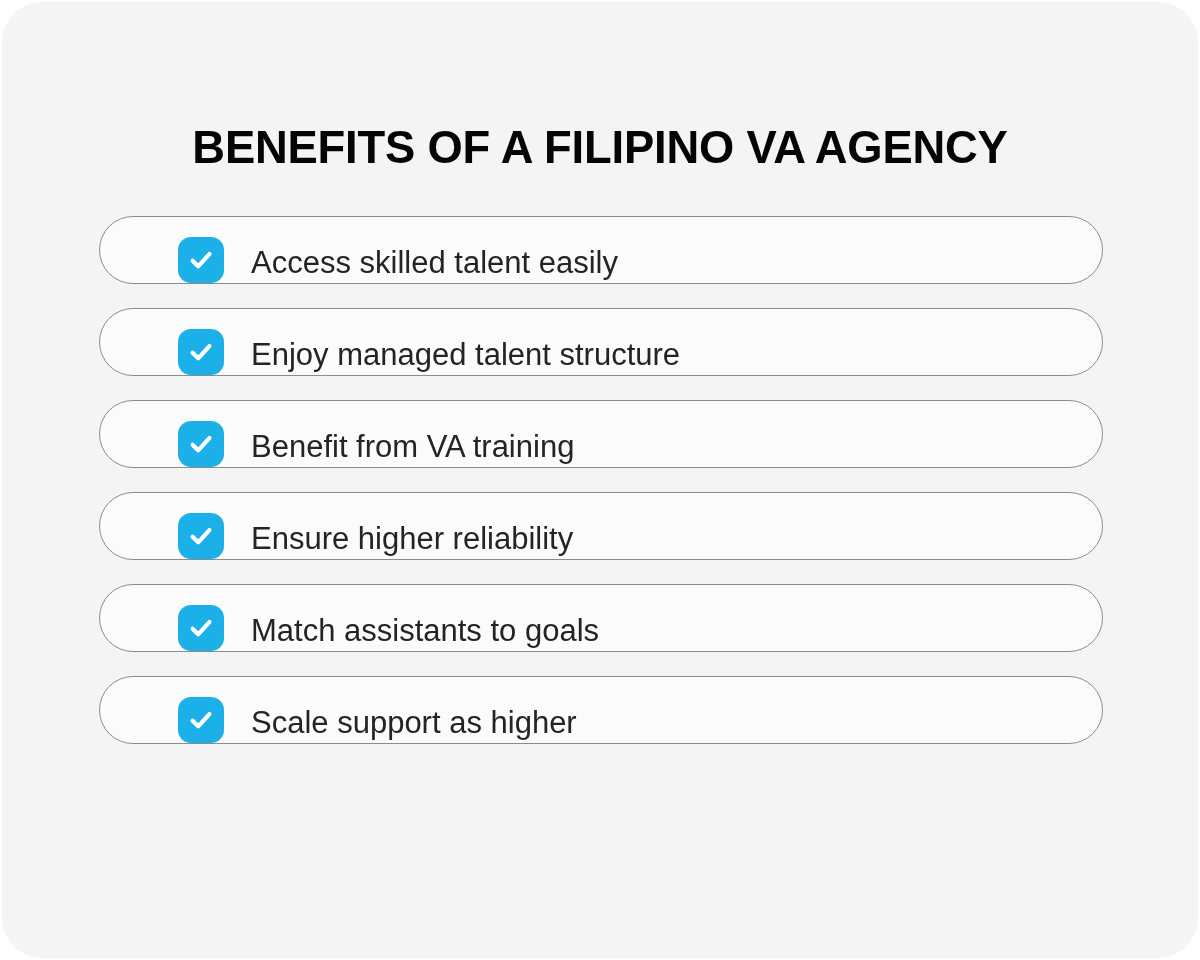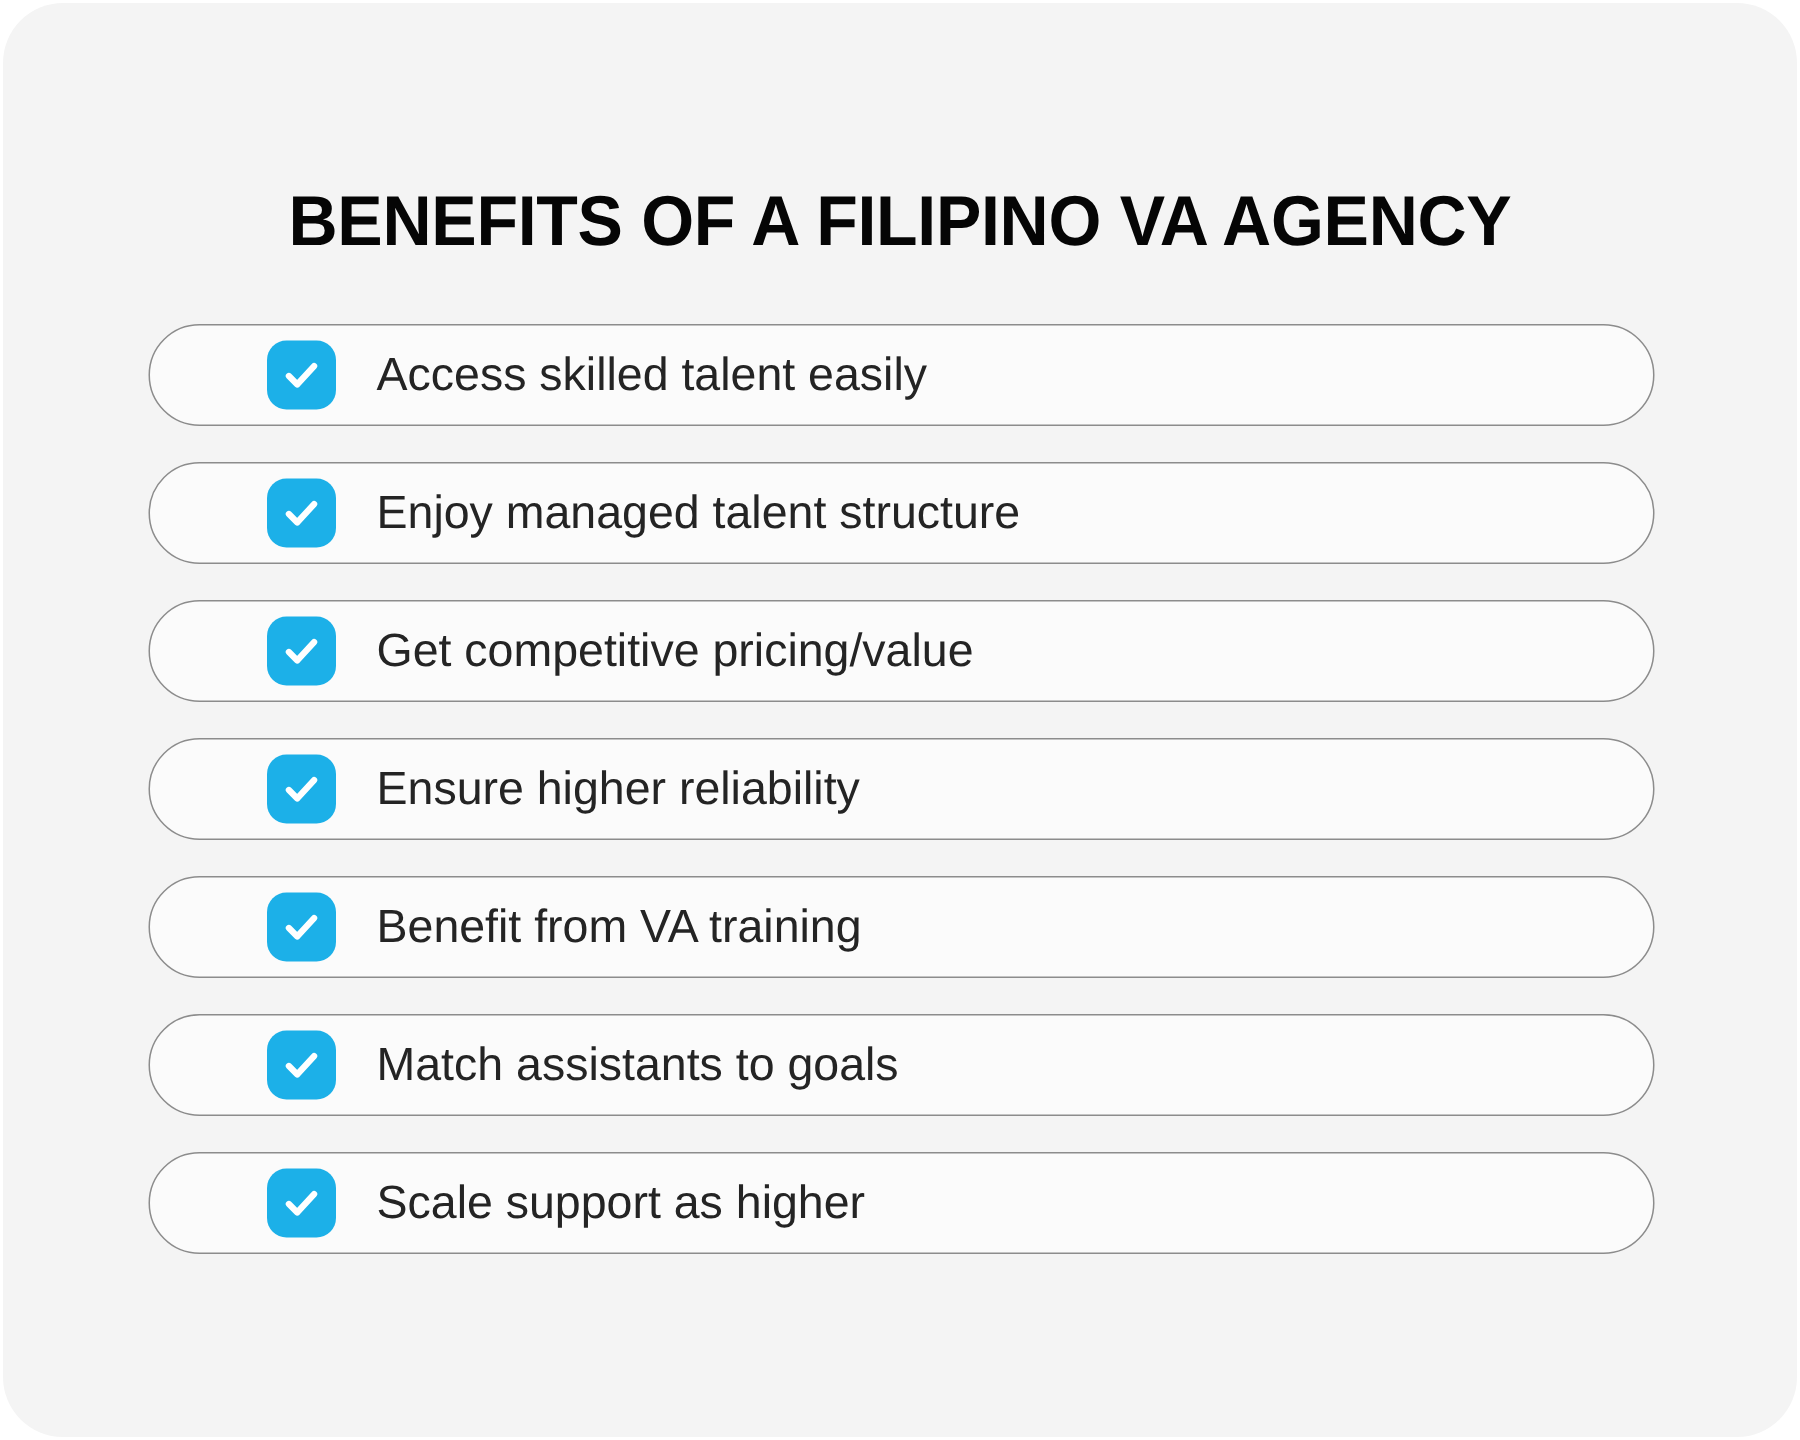--- a/index.html
+++ b/index.html
@@ -54,21 +54,21 @@
   
   .list {
     position: absolute;
     left: 97px;
     top: 214px;
     width: 1004px;
   }
   .row {
     position: relative;
     display: flex;
-    align-items: center;
+    align-items: flex-end;
     height: 68px;
     margin-bottom: 24px;
     background: #fbfbfb;
     border: 1.6px solid #8c8c8c;
     border-radius: 34px;
     box-sizing: border-box;
   }
   .row:last-child {
     margin-bottom: 0;
   }
@@ -124,45 +124,37 @@
 
       <div class="row">
         <span class="checkbox">
           <svg viewBox="0 0 24 24" fill="none" aria-hidden="true">
             <path d="M4.8 12.6 L9.6 17.4 L19.2 6.9" stroke="#ffffff" stroke-width="3.6" stroke-linecap="round" stroke-linejoin="round"></path>
           </svg>
         </span>
         <span class="row-label">Enjoy managed talent structure</span>
       </div>
 
+
       <div class="row">
         <span class="checkbox">
           <svg viewBox="0 0 24 24" fill="none" aria-hidden="true">
             <path d="M4.8 12.6 L9.6 17.4 L19.2 6.9" stroke="#ffffff" stroke-width="3.6" stroke-linecap="round" stroke-linejoin="round"></path>
           </svg>
         </span>
-        <span class="row-label">Get competitive pricing/value</span>
+        <span class="row-label">Benefit from VA training</span>
       </div>
 
       <div class="row">
         <span class="checkbox">
           <svg viewBox="0 0 24 24" fill="none" aria-hidden="true">
             <path d="M4.8 12.6 L9.6 17.4 L19.2 6.9" stroke="#ffffff" stroke-width="3.6" stroke-linecap="round" stroke-linejoin="round"></path>
           </svg>
         </span>
         <span class="row-label">Ensure higher reliability</span>
-      </div>
-
-      <div class="row">
-        <span class="checkbox">
-          <svg viewBox="0 0 24 24" fill="none" aria-hidden="true">
-            <path d="M4.8 12.6 L9.6 17.4 L19.2 6.9" stroke="#ffffff" stroke-width="3.6" stroke-linecap="round" stroke-linejoin="round"></path>
-          </svg>
-        </span>
-        <span class="row-label">Benefit from VA training</span>
       </div>
 
       <div class="row">
         <span class="checkbox">
           <svg viewBox="0 0 24 24" fill="none" aria-hidden="true">
             <path d="M4.8 12.6 L9.6 17.4 L19.2 6.9" stroke="#ffffff" stroke-width="3.6" stroke-linecap="round" stroke-linejoin="round"></path>
           </svg>
         </span>
         <span class="row-label">Match assistants to goals</span>
       </div>

